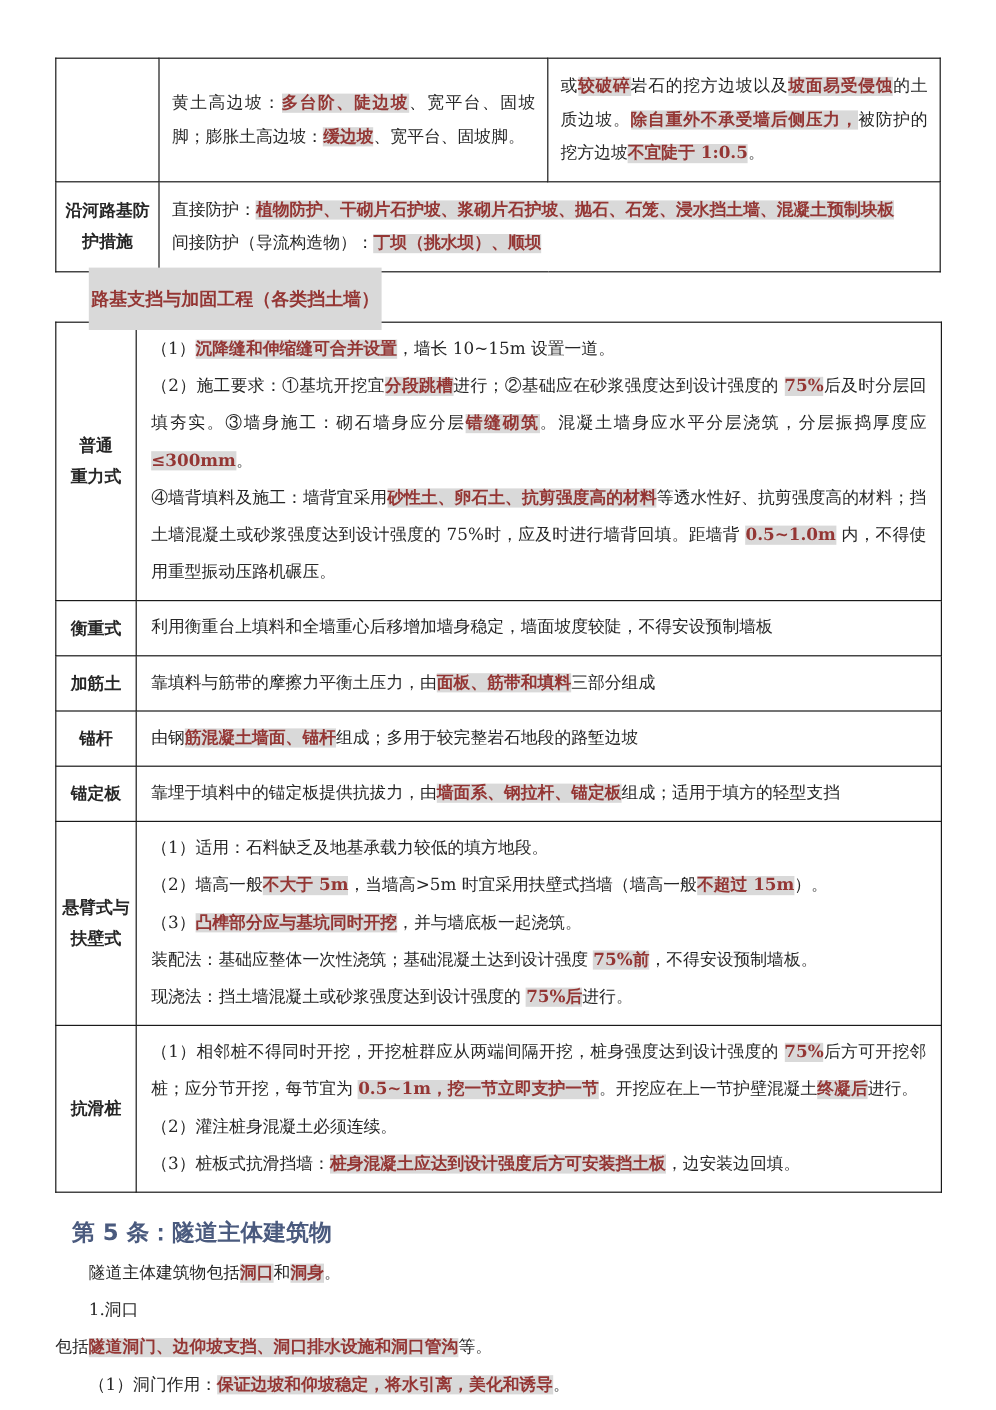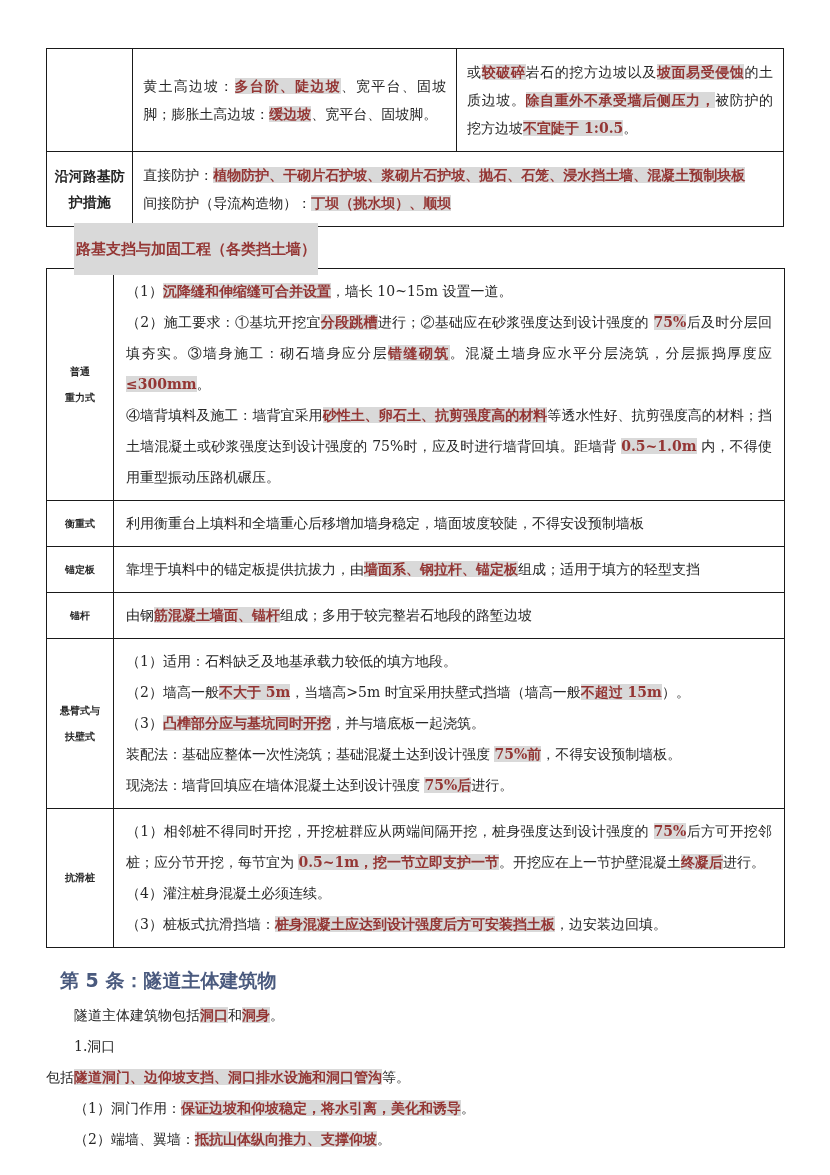--- a/index.html
+++ b/index.html
@@ -31,21 +31,21 @@
   
   .hl{color:var(--red);font-weight:bold;background:var(--hl-bg);}
 
   
   .sec-head{margin:13px 0 9px 28px;font-size:15px;
     font-family:"DejaVu Sans","Liberation Sans",sans-serif;}
   .sec-head .hl{padding:17px 2px;}
 
   
   .t2 .label-cell{width:67px;text-align:center;padding:4px 3px;line-height:26px;
-    font-family:"DejaVu Sans","Liberation Sans",sans-serif;font-weight:bold;font-size:10px;}
+    font-family:"DejaVu Sans","Liberation Sans",sans-serif;font-weight:bold;font-size:14px;}
   .t2 .body-cell{width:671px;padding:7px 12px;line-height:31px;text-align:justify;}
   .t2 .body-cell p{margin:0;}
 
   
   .law-head{margin:20px 0 6px 14px;color:var(--blue);font-weight:bold;font-size:19px;
     font-family:"DejaVu Sans","Liberation Sans",sans-serif;}
   .law-body p{margin:0;line-height:31px;text-align:justify;}
   .law-body p.indent{text-indent:28px;}
 </style>
 </head>
@@ -82,46 +82,52 @@
         <p><span>④墙背填料及施工：墙背宜采用</span><span class="hl">砂性土、卵石土、抗剪强度高的材料</span><span>等透水性好、抗剪强度高的材料；挡土墙混凝土或砂浆强度达到设计强度的 75%时，应及时进行墙背回填。距墙背 </span><span class="hl">0.5~1.0m</span><span> 内，不得使用重型振动压路机碾压。</span></p>
       </td>
     </tr>
     <tr>
       <td class="label-cell">衡重式</td>
       <td class="body-cell">
         <p><span>利用衡重台上填料和全墙重心后移增加墙身稳定，墙面坡度较陡，不得安设预制墙板</span></p>
       </td>
     </tr>
     <tr>
-      <td class="label-cell">锚定板</td>
+      <td class="label-cell">加筋土</td>
       <td class="body-cell">
-        <p><span>靠埋于填料中的锚定板提供抗拔力，由</span><span class="hl">墙面系、钢拉杆、锚定板</span><span>组成；适用于填方的轻型支挡</span></p>
+        <p><span>靠填料与筋带的摩擦力平衡土压力，由</span><span class="hl">面板、筋带和填料</span><span>三部分组成</span></p>
       </td>
     </tr>
     <tr>
       <td class="label-cell">锚杆</td>
       <td class="body-cell">
         <p><span>由钢</span><span class="hl">筋混凝土墙面、锚杆</span><span>组成；多用于较完整岩石地段的路堑边坡</span></p>
       </td>
     </tr>
     <tr>
+      <td class="label-cell">锚定板</td>
+      <td class="body-cell">
+        <p><span>靠埋于填料中的锚定板提供抗拔力，由</span><span class="hl">墙面系、钢拉杆、锚定板</span><span>组成；适用于填方的轻型支挡</span></p>
+      </td>
+    </tr>
+    <tr>
       <td class="label-cell">悬臂式与<br>扶壁式</td>
       <td class="body-cell">
         <p><span>（1）适用：石料缺乏及地基承载力较低的填方地段。</span></p>
         <p><span>（2）墙高一般</span><span class="hl">不大于 5m</span><span>，当墙高&gt;5m 时宜采用扶壁式挡墙（墙高一般</span><span class="hl">不超过 15m</span><span>）。</span></p>
         <p><span>（3）</span><span class="hl">凸榫部分应与基坑同时开挖</span><span>，并与墙底板一起浇筑。</span></p>
         <p><span>装配法：基础应整体一次性浇筑；基础混凝土达到设计强度 </span><span class="hl">75%前</span><span>，不得安设预制墙板。</span></p>
-        <p><span>现浇法：墙背回填应在墙体混凝土达到设计强度 </span><span class="hl">75%后</span><span>进行。</span></p>
+        <p><span>现浇法：挡土墙混凝土或砂浆强度达到设计强度的 </span><span class="hl">75%后</span><span>进行。</span></p>
       </td>
     </tr>
     <tr>
       <td class="label-cell">抗滑桩</td>
       <td class="body-cell">
         <p><span>（1）相邻桩不得同时开挖，开挖桩群应从两端间隔开挖，桩身强度达到设计强度的 </span><span class="hl">75%</span><span>后方可开挖邻桩；应分节开挖，每节宜为 </span><span class="hl">0.5~1m，挖一节立即支护一节</span><span>。开挖应在上一节护壁混凝土</span><span class="hl">终凝后</span><span>进行。</span></p>
-        <p><span>（4）灌注桩身混凝土必须连续。</span></p>
+        <p><span>（2）灌注桩身混凝土必须连续。</span></p>
         <p><span>（3）桩板式抗滑挡墙：</span><span class="hl">桩身混凝土应达到设计强度后方可安装挡土板</span><span>，边安装边回填。</span></p>
       </td>
     </tr>
   </tbody>
     </table>
 
   <div class="law-head">第 5 条：隧道主体建筑物</div>
   <div class="law-body">
     <p class="indent"><span>隧道主体建筑物包括</span><span class="hl">洞口</span><span>和</span><span class="hl">洞身</span><span>。</span></p>
     <p class="indent"><span>1.洞口</span></p>

